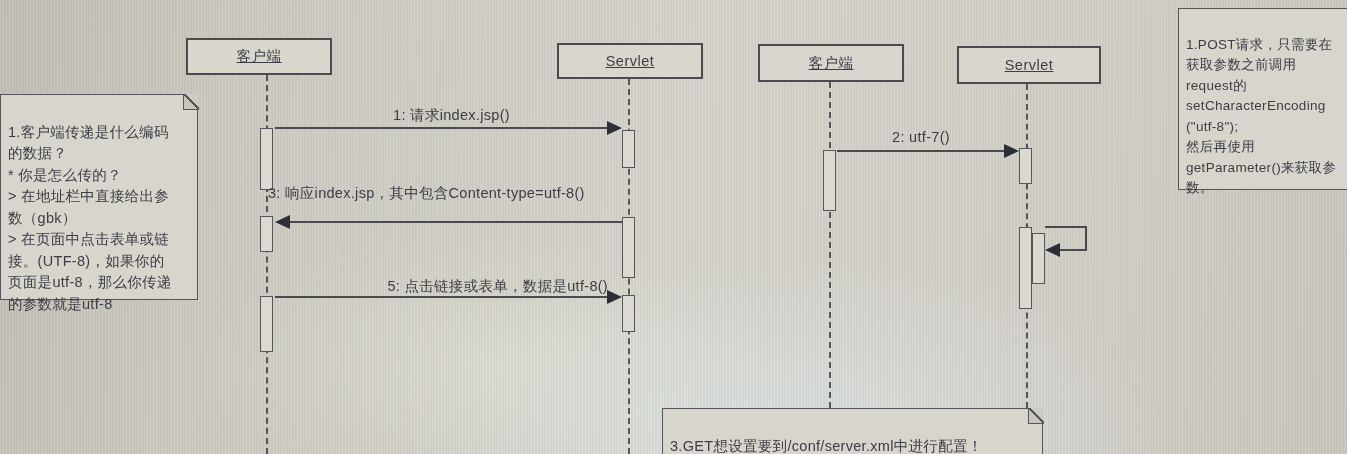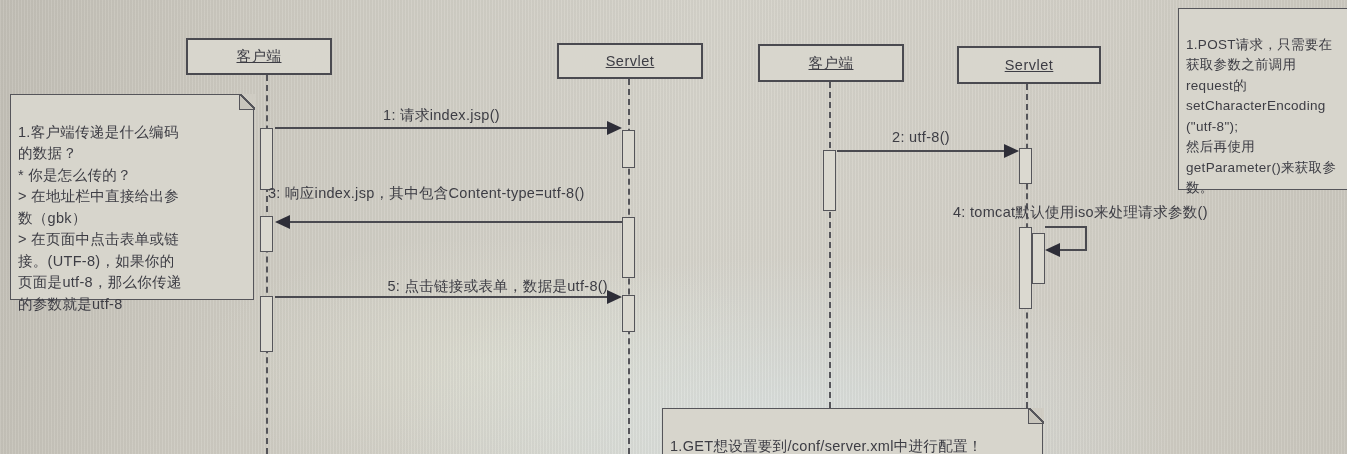--- a/index.html
+++ b/index.html
@@ -73,41 +73,40 @@
   <div class="act" style="left:622px;top:295px;height:37px"></div>
 
   <div class="act" style="left:823px;top:150px;height:61px"></div>
 
   <div class="act" style="left:1019px;top:148px;height:36px"></div>
   <div class="act" style="left:1019px;top:227px;height:82px"></div>
   <div class="act" style="left:1032px;top:233px;height:51px"></div>
 
   <div class="mline" style="left:275px;top:127px;width:333px"></div>
   <div class="arr-r" style="left:607px;top:121px"></div>
-  <div class="mlabel" style="left:275px;top:106px;width:333px;text-align:center">1: 请求index.jsp()</div>
+  <div class="mlabel" style="left:285px;top:106px;width:333px;text-align:center">1: 请求index.jsp()</div>
 
   <div class="mline" style="left:290px;top:221px;width:332px"></div>
   <div class="arr-l" style="left:275px;top:215px"></div>
   <div class="mlabel" style="left:268px;top:184px">3: 响应index.jsp，其中包含Content-type=utf-8()</div>
 
   <div class="mline" style="left:275px;top:296px;width:333px"></div>
   <div class="arr-r" style="left:607px;top:290px"></div>
   <div class="mlabel" style="left:275px;top:277px;width:333px;text-align:right">5: 点击链接或表单，数据是utf-8()</div>
 
   <div class="mline" style="left:837px;top:150px;width:168px"></div>
   <div class="arr-r" style="left:1004px;top:144px"></div>
-  <div class="mlabel" style="left:837px;top:129px;width:168px;text-align:center">2: utf-8()</div>
+  <div class="mlabel" style="left:837px;top:129px;width:168px;text-align:center">2: utf-7()</div>
 
-  <div class="mlabel" style="left:953px;top:203px">4: tomcat默认使用iso来处理请求参数()</div>
   <div class="mline" style="left:1045px;top:226px;width:42px"></div>
   <div class="vline" style="left:1085px;top:226px;height:24px"></div>
   <div class="mline" style="left:1059px;top:249px;width:28px"></div>
   <div class="arr-l" style="left:1045px;top:243px"></div>
 
-  <div class="note" style="left:10px;top:94px;width:244px;height:206px">
+  <div class="note" style="left:0;top:94px;width:198px;height:206px">
     <span>1.客户端传递是什么编码
 的数据？
 * 你是怎么传的？
 &gt; 在地址栏中直接给出参
 数（gbk）
 &gt; 在页面中点击表单或链
 接。(UTF-8)，如果你的
 页面是utf-8，那么你传递
 的参数就是utf-8</span>
     <span class="dogear"></span>
@@ -118,17 +117,17 @@
 获取参数之前调用
 request的
 setCharacterEncoding
 ("utf-8");
 然后再使用
 getParameter()来获取参
 数。</span>
   </div>
 
   <div class="note" style="left:662px;top:408px;width:381px;height:60px">
-    <span>1.GET想设置要到/conf/server.xml中进行配置！</span>
+    <span>3.GET想设置要到/conf/server.xml中进行配置！</span>
     <span class="dogear"></span>
   </div>
 
 </div>
 
 </body></html>

